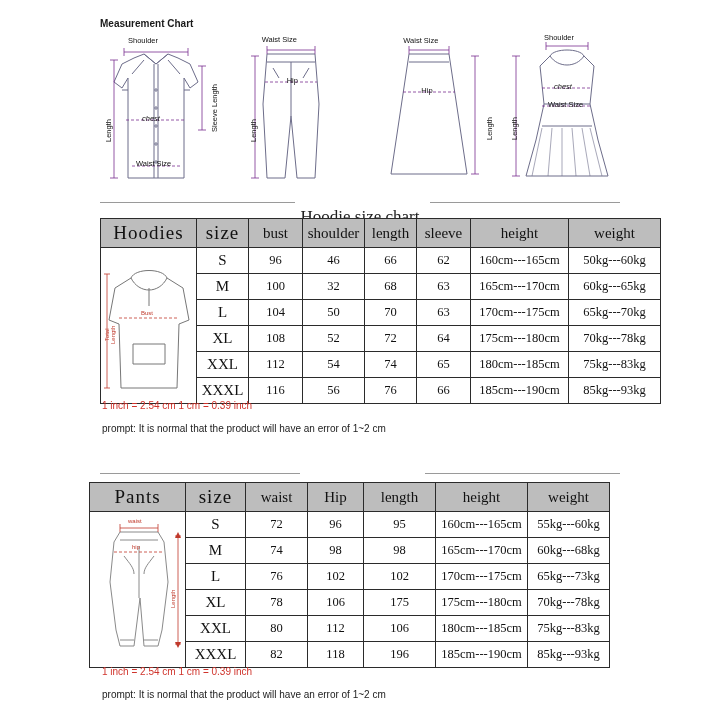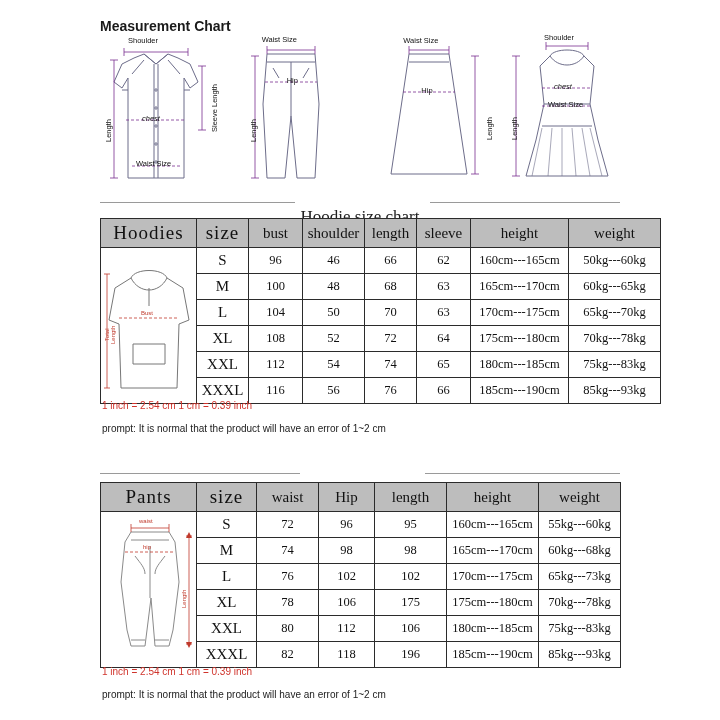--- a/index.html
+++ b/index.html
@@ -19,21 +19,21 @@
     width: 720px;
     height: 720px;
   }
 
   
   .meas-title {
     position: absolute;
     left: 100px;
     top: 18px;
     font-family: "Liberation Sans", sans-serif;
-    font-size: 14px;
+    font-size: 10px;
     font-weight: bold;
     color: #1a1a1a;
   }
   .figures {
     position: absolute;
     left: 92px;
     top: 30px;
     width: 540px;
     height: 150px;
     display: flex;
@@ -294,21 +294,21 @@
         <td>96</td>
         <td>46</td>
         <td>66</td>
         <td>62</td>
         <td>160cm---165cm</td>
         <td>50kg---60kg</td>
       </tr>
       <tr>
         <td class="sizecell">M</td>
         <td>100</td>
-        <td>48</td>
+        <td>32</td>
         <td>68</td>
         <td>63</td>
         <td>165cm---170cm</td>
         <td>60kg---65kg</td>
       </tr>
       <tr>
         <td class="sizecell">L</td>
         <td>104</td>
         <td>50</td>
         <td>70</td>
@@ -345,21 +345,21 @@
       </tr>
     </tbody>
   </table>
 
   <div class="foot-inch" style="left:102px; top:400px;">1 inch = 2.54 cm      1 cm = 0.39 inch</div>
   <div class="foot-prompt" style="left:102px; top:423px;">prompt:  It is normal that the product will have an error of 1~2 cm</div>
 
   <div class="rule-left" style="left:100px; top:473px; width:200px;"></div>
   <div class="rule-right" style="left:425px; top:473px; width:195px;"></div>
 
-  <table class="chart" style="left:100px; top:482px; width:520px;">
+  <table class="chart" style="left:89px; top:482px; width:520px;">
     <colgroup>
       <col style="width:96px">
       <col style="width:60px">
       <col style="width:62px">
       <col style="width:56px">
       <col style="width:72px">
       <col style="width:92px">
       <col style="width:82px">
     </colgroup>
     <thead>

